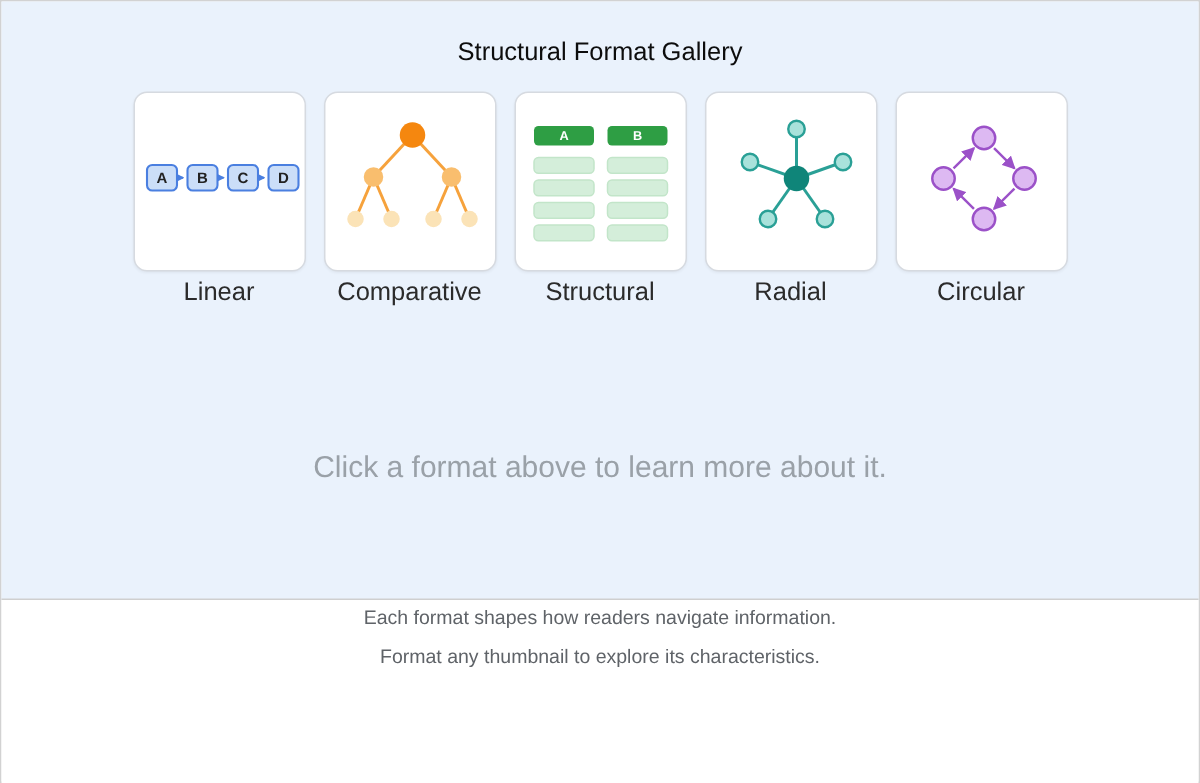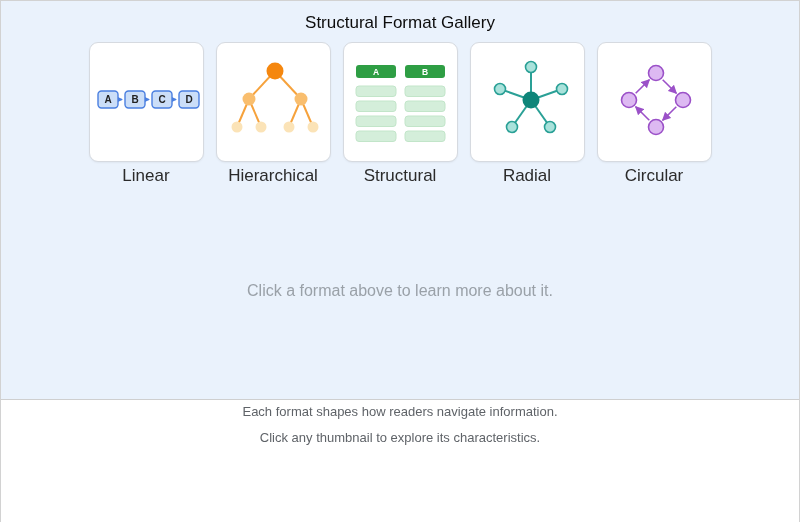--- a/index.html
+++ b/index.html
@@ -8,36 +8,36 @@
     width: 800px; height: 522px; box-sizing: border-box;
     border: 1px solid #D2D2D2; background: #ffffff;
   }
   .hero {
     box-sizing: border-box; height: 399px;
     background: var(--page-background, #EAF2FC);
     border-bottom: 1px solid var(--divider, #CFCFCF);
     text-align: center; overflow: hidden;
   }
   .title {
-    margin: 4px; padding-top: 8px;
+    margin: 16px; padding-top: 8px;
     font-size: 17px; font-weight: 400; color: #0d0d0d;
   }
   .gallery {
     margin-top: 9px; display: flex; justify-content: center; gap: 12px;
   }
   figure { margin: 0; width: 115px; }
   .card {
     display: block; box-sizing: border-box; width: 115px; height: 120px;
     background: #ffffff; border: 1px solid var(--card-border, #D6DAE0);
     border-radius: 9px; padding: 0; cursor: pointer;
     box-shadow: 0 1px 2px rgba(0,0,0,0.05);
   }
   .card svg { display: block; }
   figcaption { margin-top: 4px; font-size: 17px; color: #2b2b2b; text-align: center; }
-  .hint { margin-top: 96px; font-size: 16px; color: var(--hint-text, #9AA1A8); }
+  .hint { margin-top: 96px; font-size: 20px; color: var(--hint-text, #9AA1A8); }
   .footer {
     box-sizing: border-box; height: 135px; background: #ffffff;
     padding-top: 4px; text-align: center;
     font-size: 13px; color: var(--footer-text, #5F6368);
   }
   .footer .line { line-height: 16px; }
   .cta { margin-top: 10px; line-height: 16px; }
   .node-letter { font-family: "Liberation Sans", sans-serif; font-size: 10px; font-weight: 600; fill: #222222; }
   .col-letter { font-family: "Liberation Sans", sans-serif; font-size: 8.5px; font-weight: 700; fill: #ffffff; }
 </style>
@@ -92,21 +92,21 @@
             </g>
             <circle cx="58" cy="28" r="8.5" style="fill:var(--hierarchical-root, #F5870F)"></circle>
             <circle cx="32" cy="56" r="6.5" style="fill:var(--hierarchical-mid, #F9BE6E)"></circle>
             <circle cx="84" cy="56" r="6.5" style="fill:var(--hierarchical-mid, #F9BE6E)"></circle>
             <circle cx="20" cy="84" r="5.5" style="fill:var(--hierarchical-leaf, #FBE3B7)"></circle>
             <circle cx="44" cy="84" r="5.5" style="fill:var(--hierarchical-leaf, #FBE3B7)"></circle>
             <circle cx="72" cy="84" r="5.5" style="fill:var(--hierarchical-leaf, #FBE3B7)"></circle>
             <circle cx="96" cy="84" r="5.5" style="fill:var(--hierarchical-leaf, #FBE3B7)"></circle>
           </svg>
         </button>
-        <figcaption>Hierarchical</figcaption>
+        <figcaption>Comparative</figcaption>
       </figure>
 
       <figure>
         <button class="card">
           <svg width="113" height="118" viewBox="0 0 113 118">
             <rect x="12" y="22" width="40" height="13" rx="3" style="fill:var(--comparative-header, #2E9E44)"></rect>
             <rect x="61" y="22" width="40" height="13" rx="3" style="fill:var(--comparative-header, #2E9E44)"></rect>
             <text class="col-letter" x="32" y="31.5" text-anchor="middle">A</text>
             <text class="col-letter" x="81" y="31.5" text-anchor="middle">B</text>
             <g style="fill:var(--comparative-row, #D4EEDA); stroke:var(--comparative-row-border, #C2E5C9)" stroke-width="1">
@@ -172,16 +172,16 @@
         <figcaption>Circular</figcaption>
       </figure>
 
     </div>
 
     <div class="hint">Click a format above to learn more about it.</div>
   </section>
 
   <section class="footer">
     <div class="line">Each format shapes how readers navigate information.</div>
-    <div class="cta">Click any thumbnail to explore its characteristics.</div>
+    <div class="cta">Format any thumbnail to explore its characteristics.</div>
   </section>
 
 </div>
 
 </body></html>

